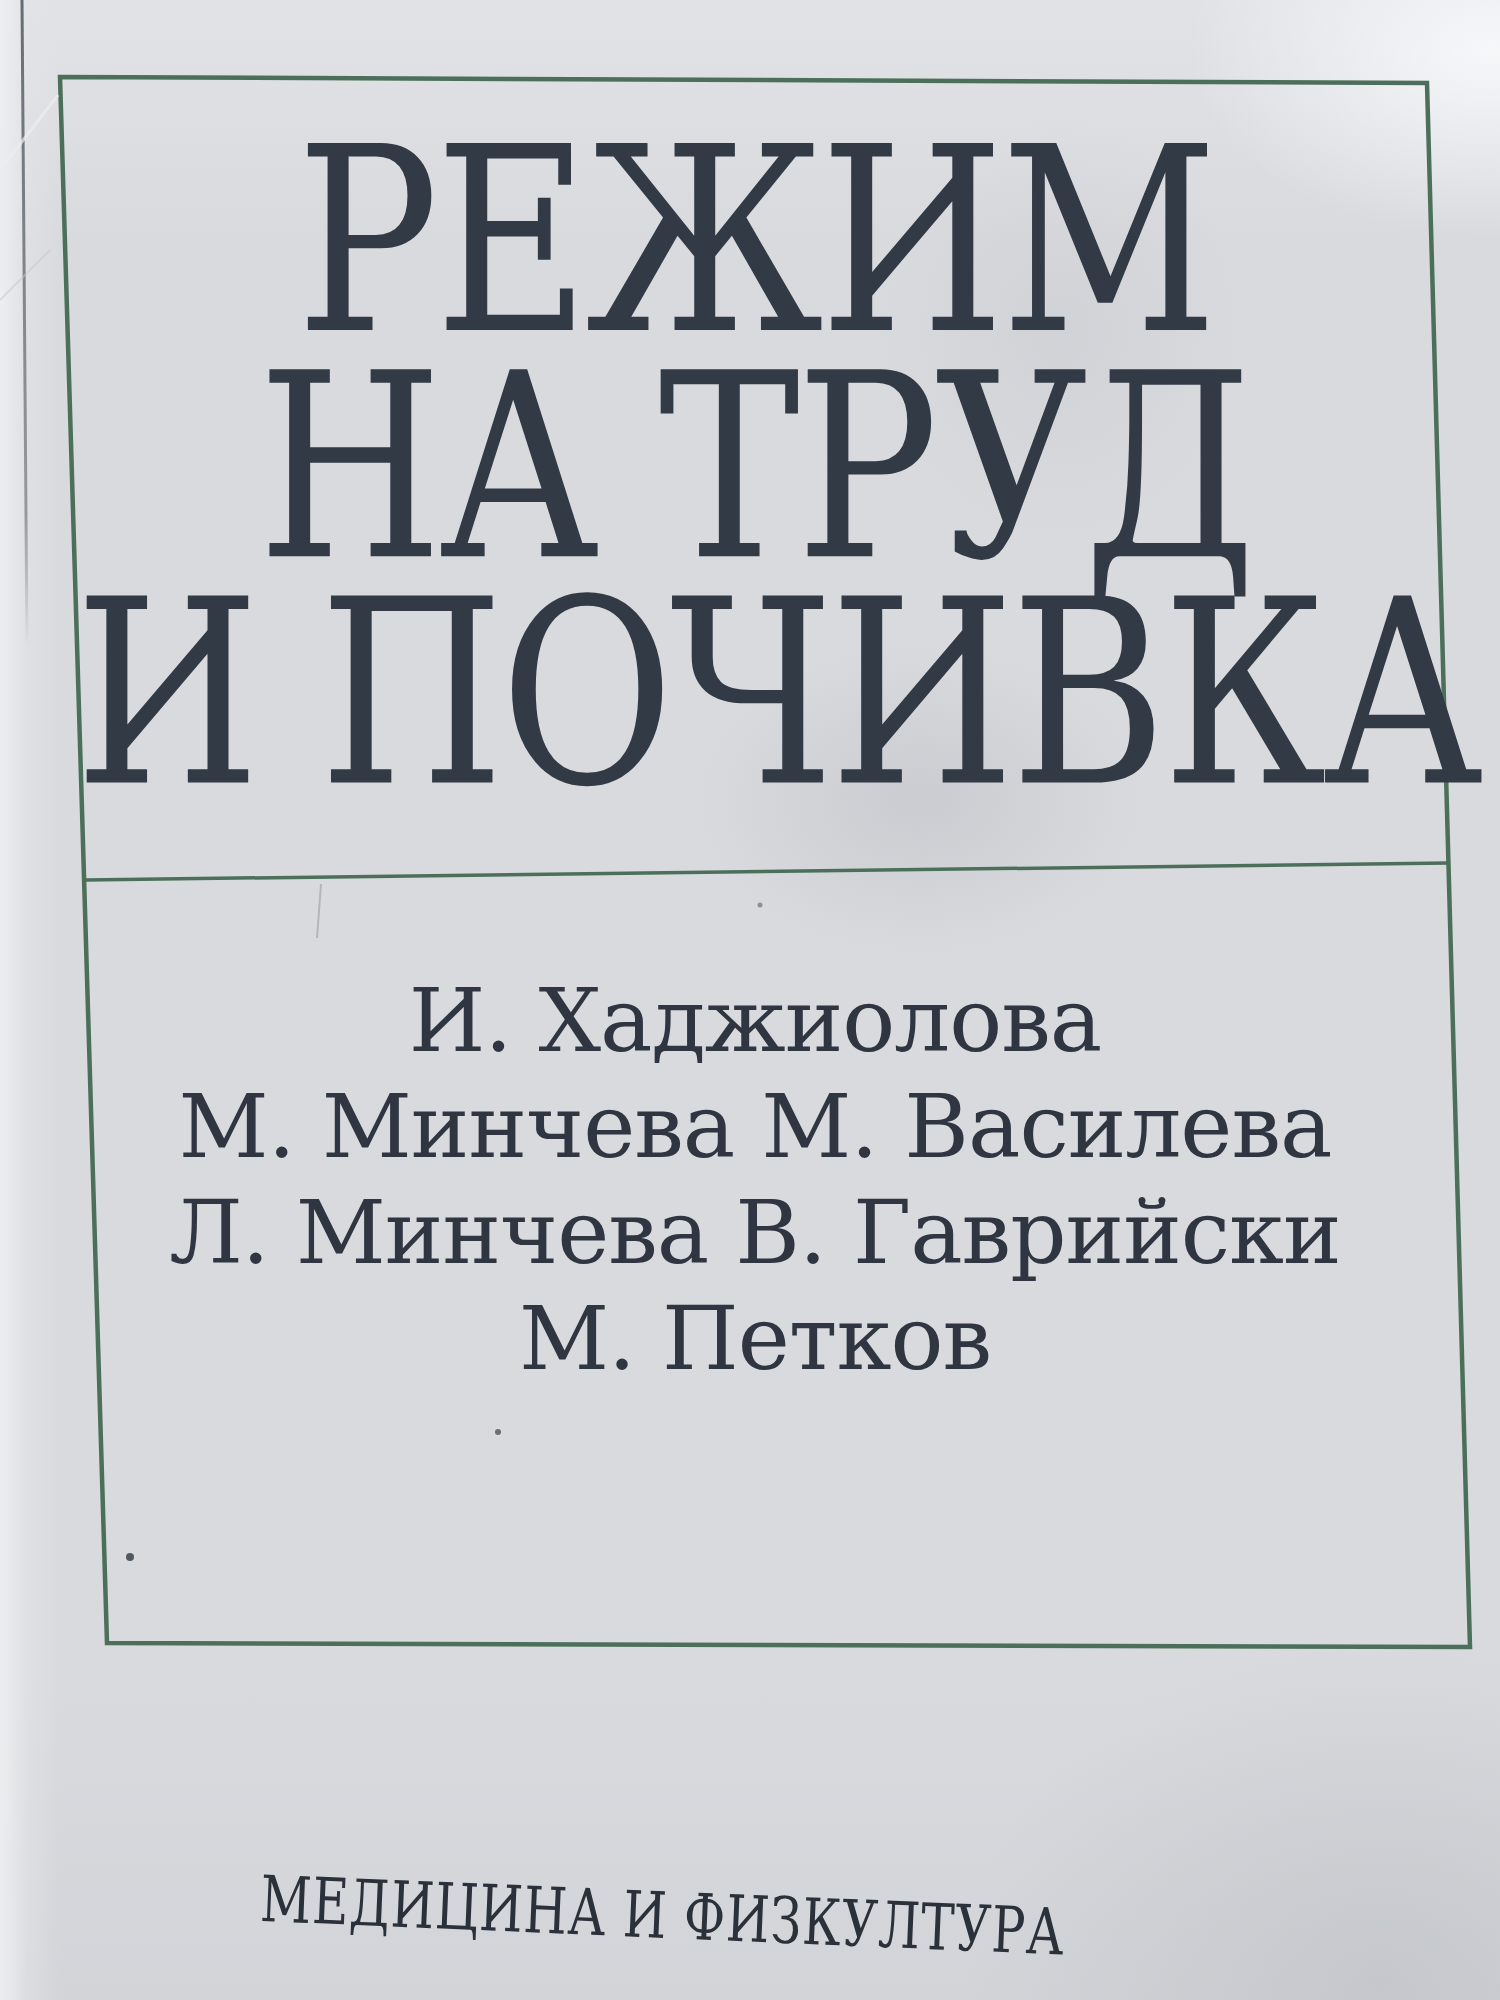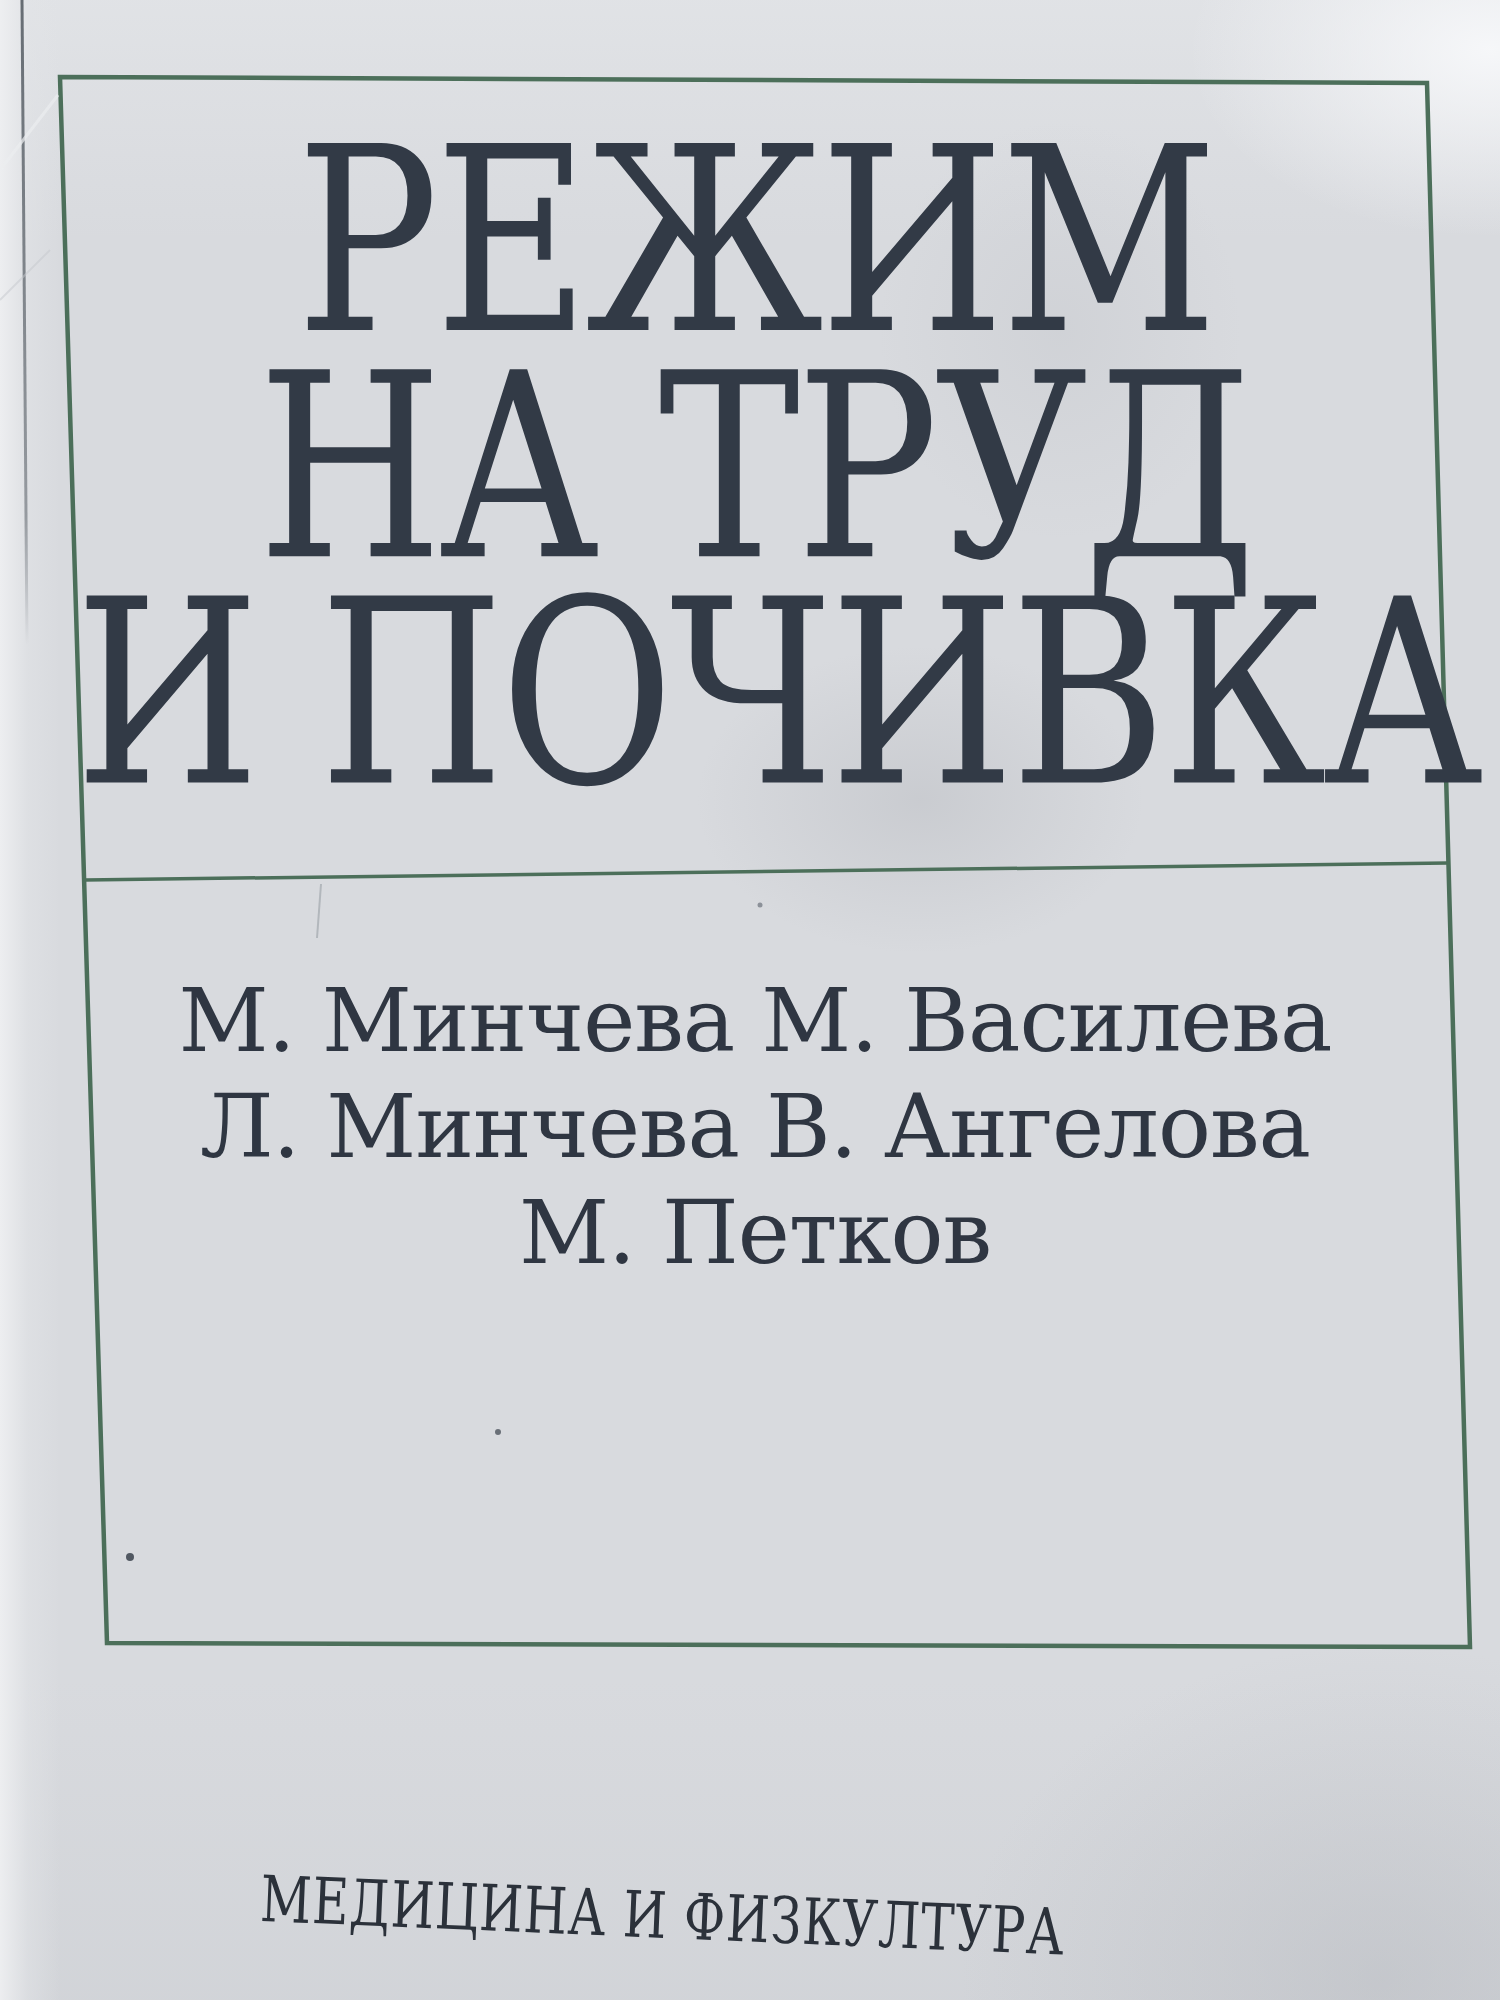--- a/index.html
+++ b/index.html
@@ -88,20 +88,21 @@
     <circle cx="760" cy="905" r="2.5" fill="#5a616b" opacity="0.6"></circle>
   </svg>
 
   <div class="title-block">
     <div>РЕЖИМ</div>
     <div>НА ТРУД</div>
     <div>И ПОЧИВКА</div>
   </div>
 
   <div class="authors-block">
+    <div>И. Хаджиолова</div>
     <div>М. Минчева М. Василева</div>
-    <div>Л. Минчева В. Ангелова</div>
+    <div>Л. Минчева В. Гаврийски</div>
     <div>М. Петков</div>
   </div>
 
   <div class="publisher-line">МЕДИЦИНА И ФИЗКУЛТУРА</div>
 
 </div>
 
 </body></html>

